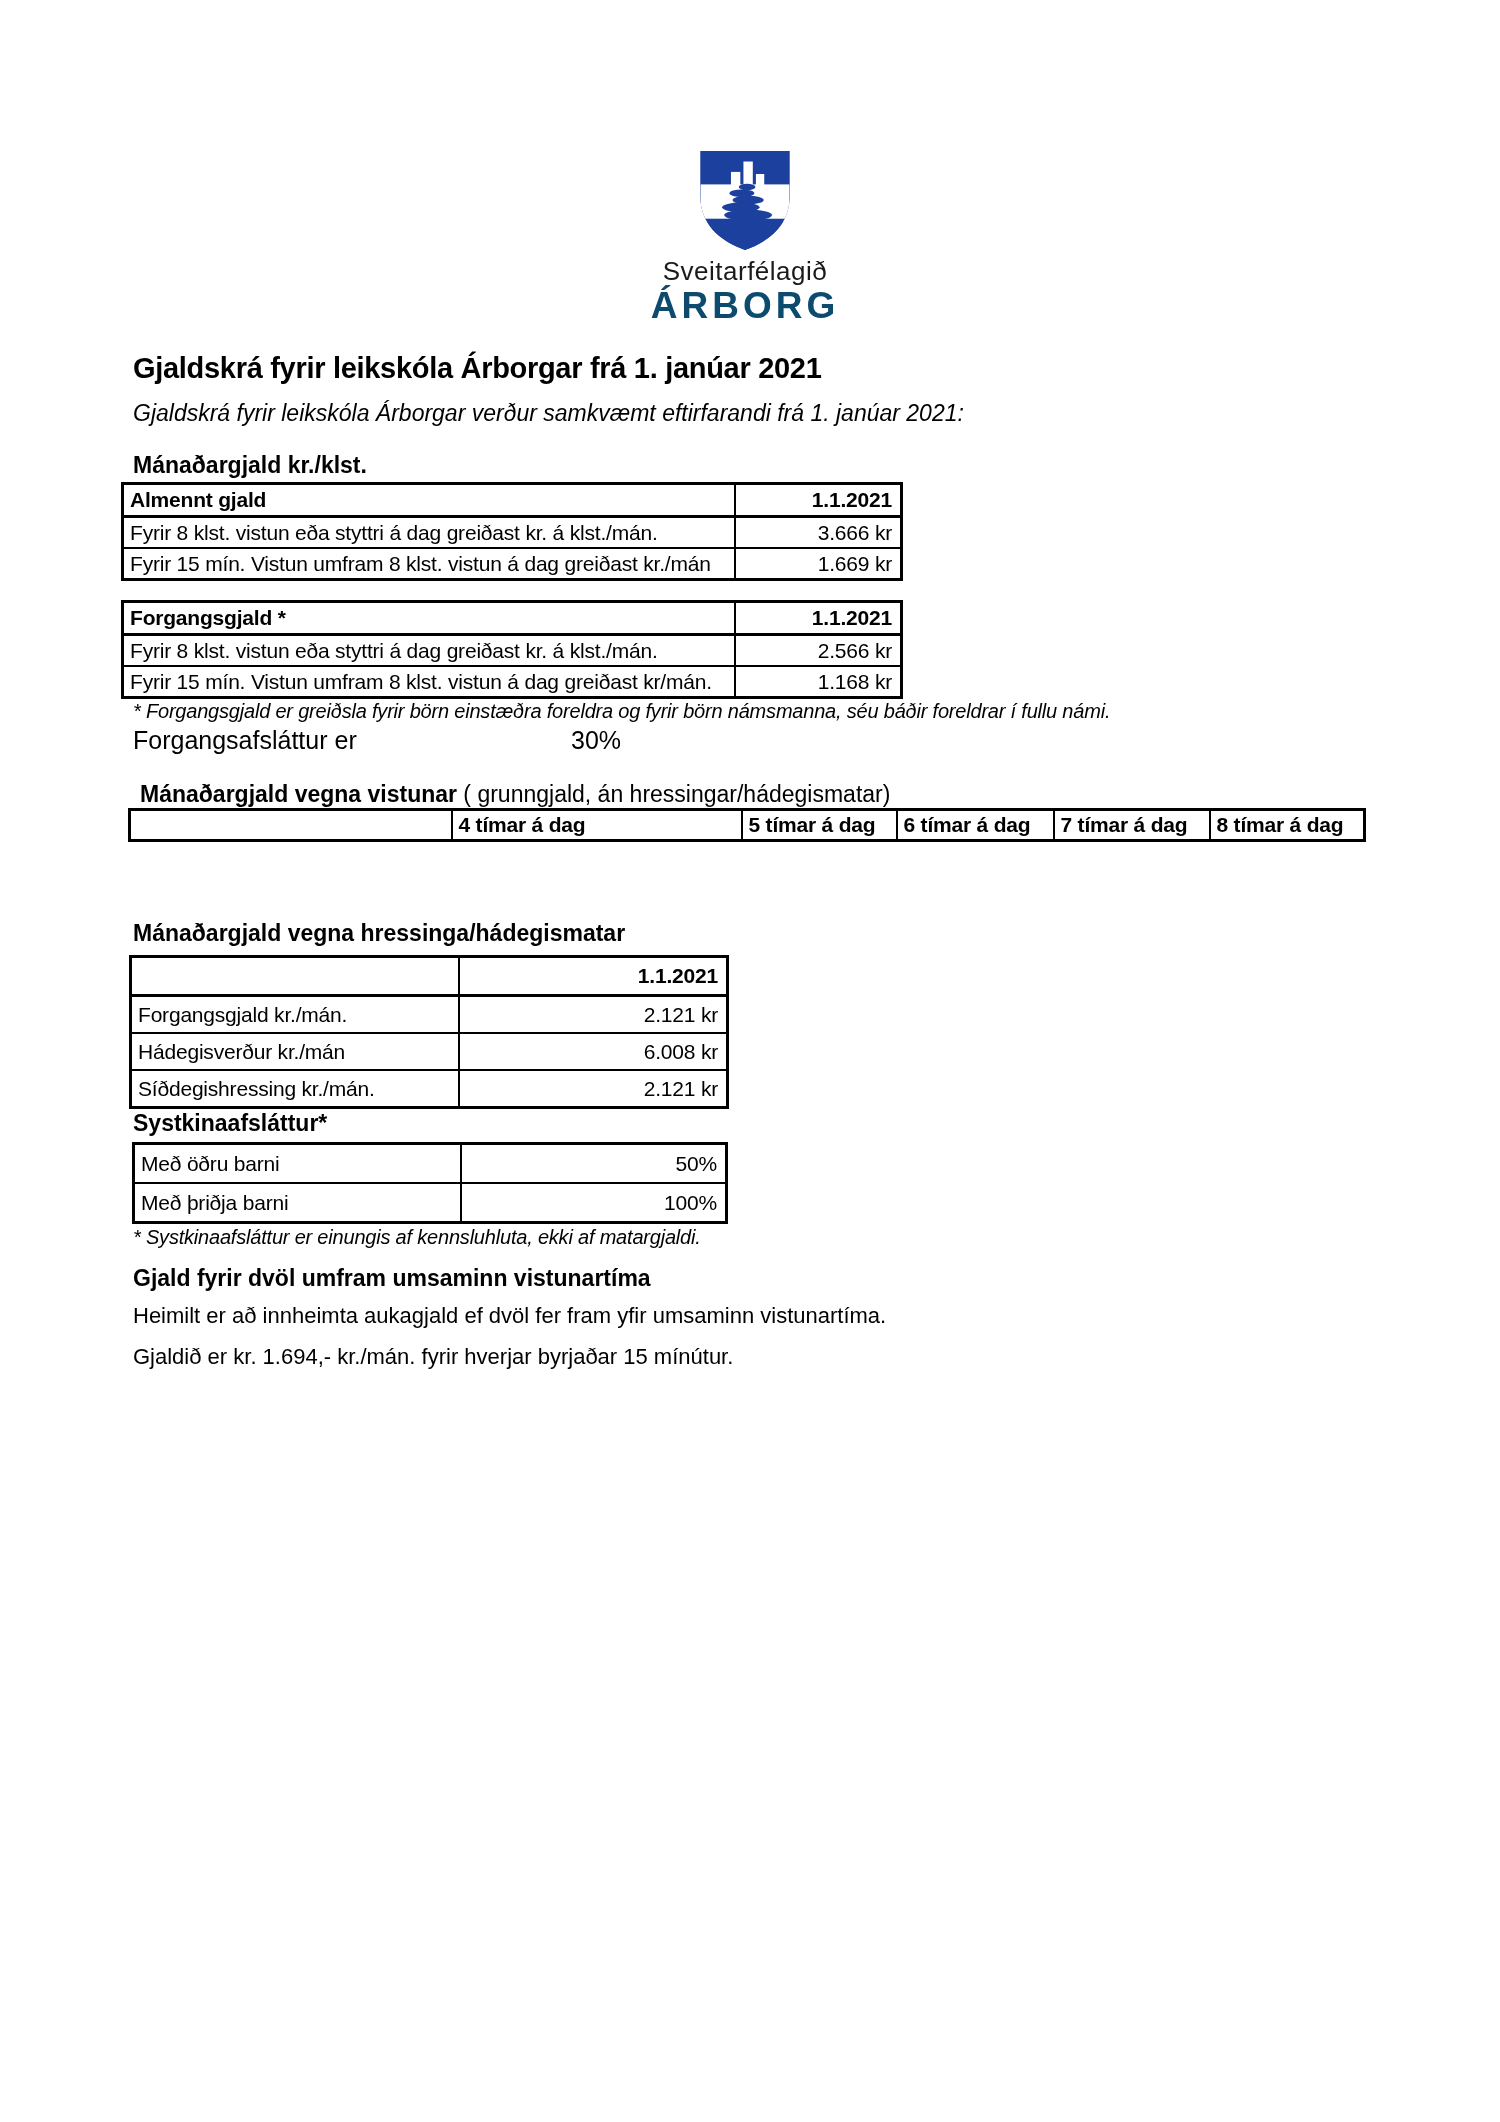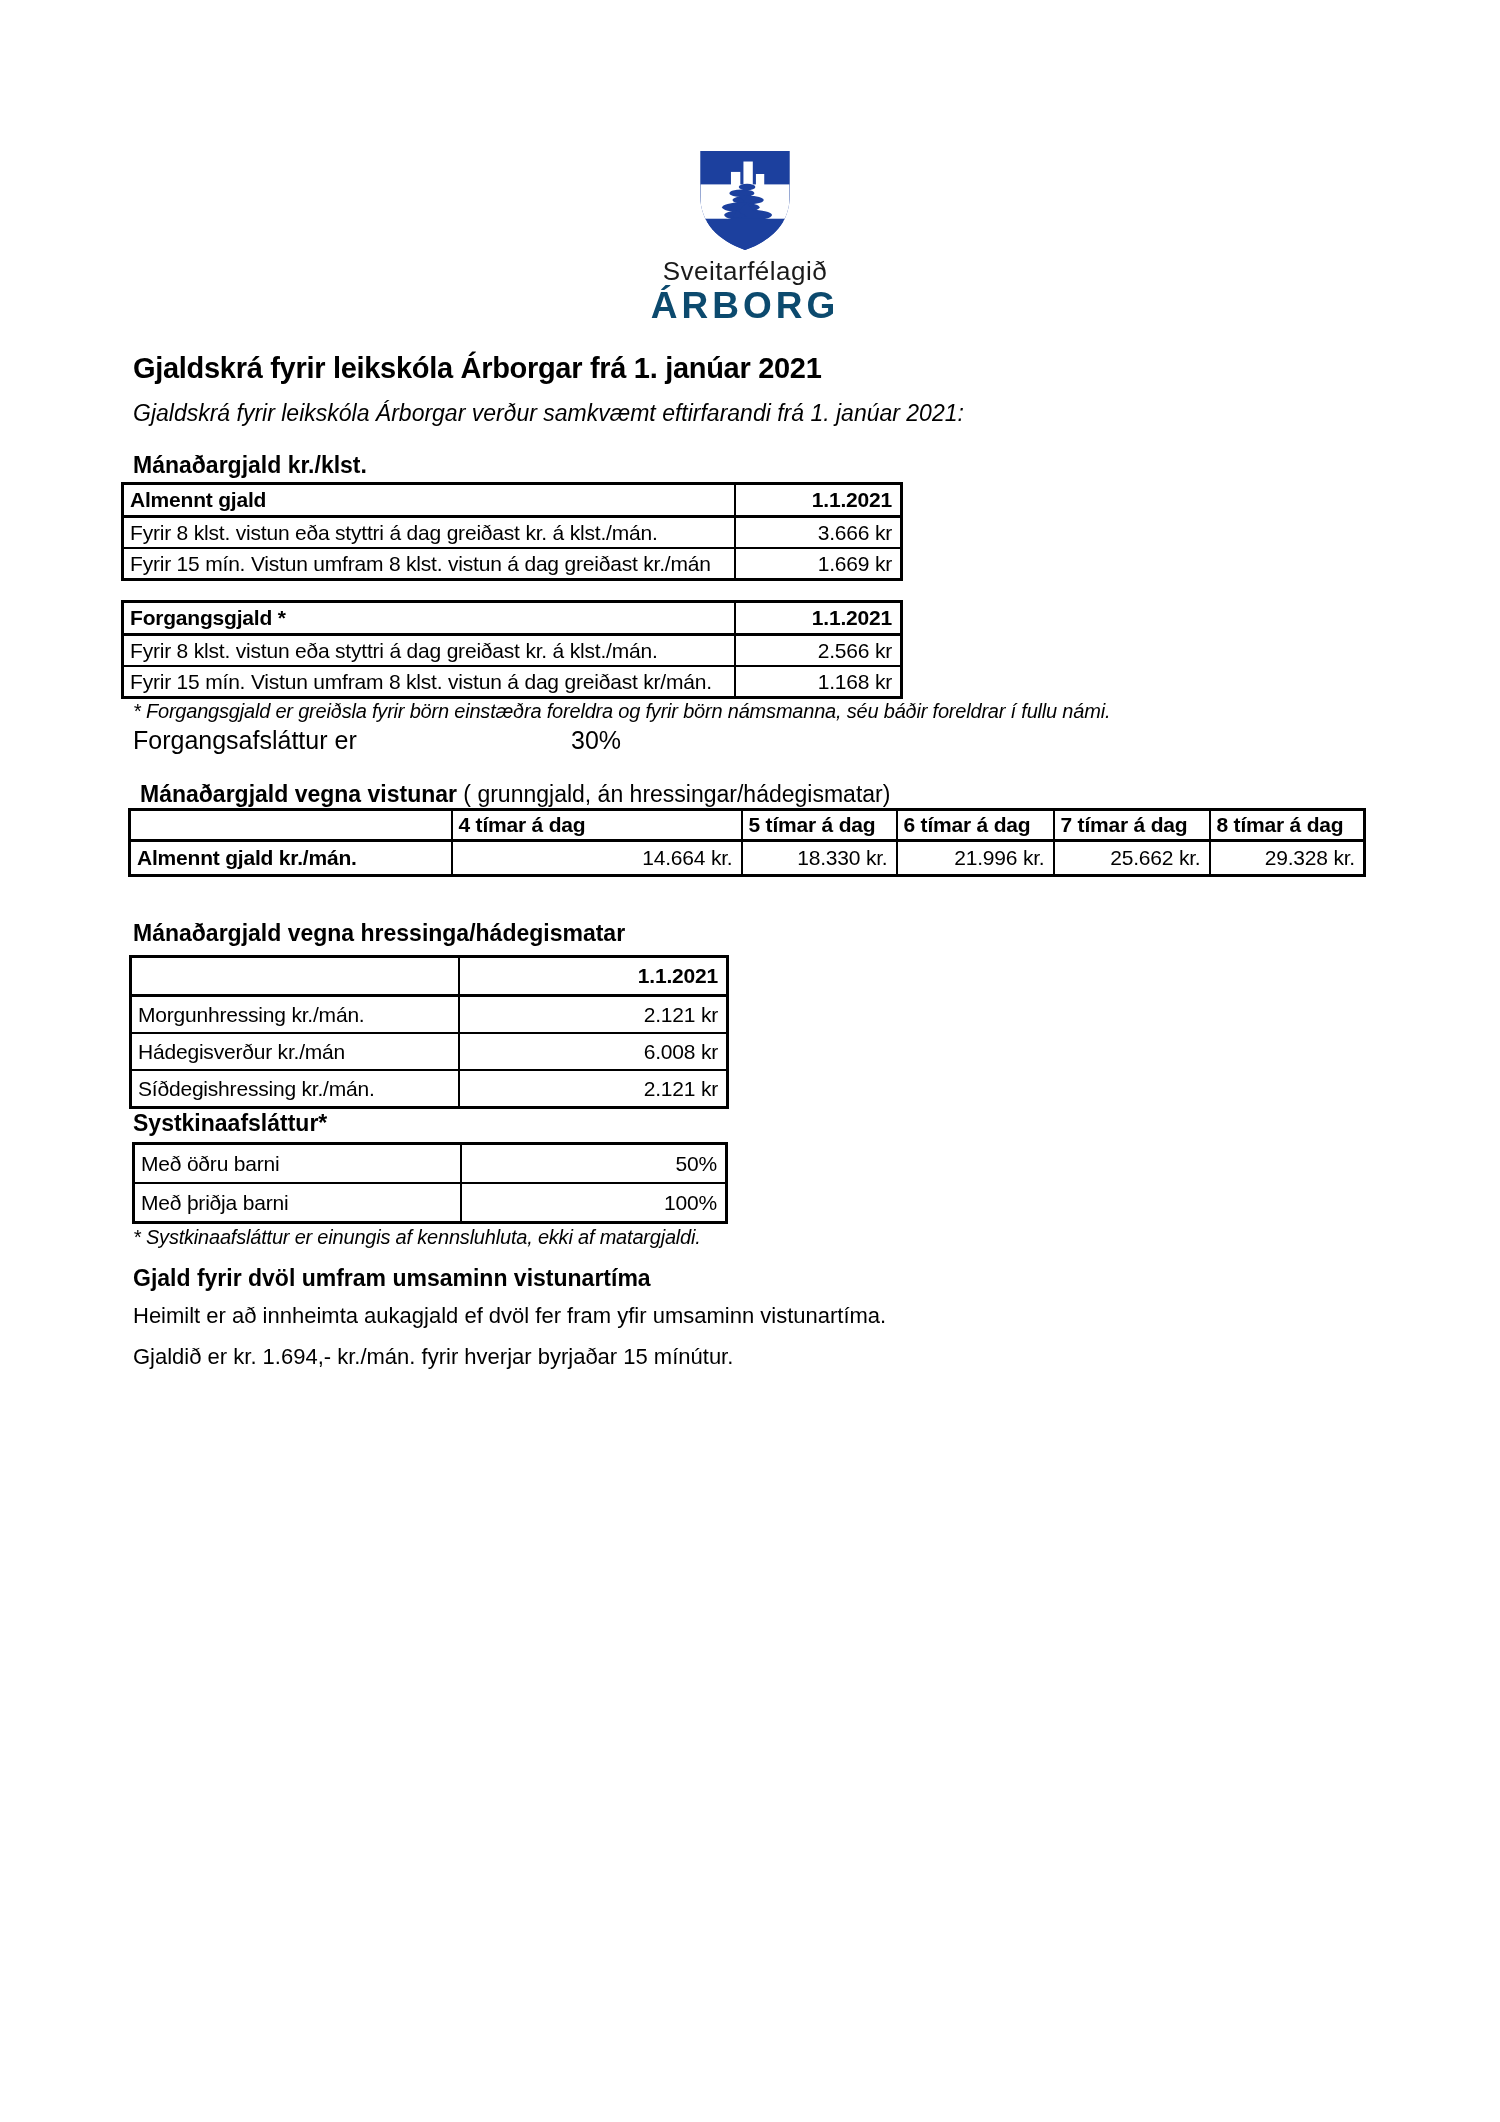--- a/index.html
+++ b/index.html
@@ -151,45 +151,37 @@
   </colgroup>
   <tbody>
       <tr class="hdr">
     <td></td>
     <td>4 tímar á dag</td>
     <td>5 tímar á dag</td>
     <td>6 tímar á dag</td>
     <td>7 tímar á dag</td>
     <td>8 tímar á dag</td>
   </tr>
-  <tr>
-    <td class="bold">Almennt gjald kr./mán.</td>
-    <td class="num">14.664 kr.</td>
-    <td class="num">18.330 kr.</td>
-    <td class="num">21.996 kr.</td>
-    <td class="num">25.662 kr.</td>
-    <td class="num">29.328 kr.</td>
-  </tr>
 </tbody>
   </table>
 
 <div class="abs h-section" style="left:133px;top:920px;">Mánaðargjald vegna hressinga/hádegismatar</div>
 
 <table class="sheet t4 abs" style="left:129px;top:955px;width:597px;">
   <colgroup>
       <col style="width:328px">
       <col style="width:269px">
     </colgroup>
   <tbody>
       <tr class="hdr">
     <td></td>
     <td class="num">1.1.2021</td>
   </tr>
   <tr>
-    <td>Morgunhressing kr./mán.</td>
+    <td>Forgangsgjald kr./mán.</td>
     <td class="num">2.121 kr</td>
   </tr>
   <tr>
     <td>Hádegisverður kr./mán</td>
     <td class="num">6.008 kr</td>
   </tr>
   <tr>
     <td>Síðdegishressing kr./mán.</td>
     <td class="num">2.121 kr</td>
   </tr>

